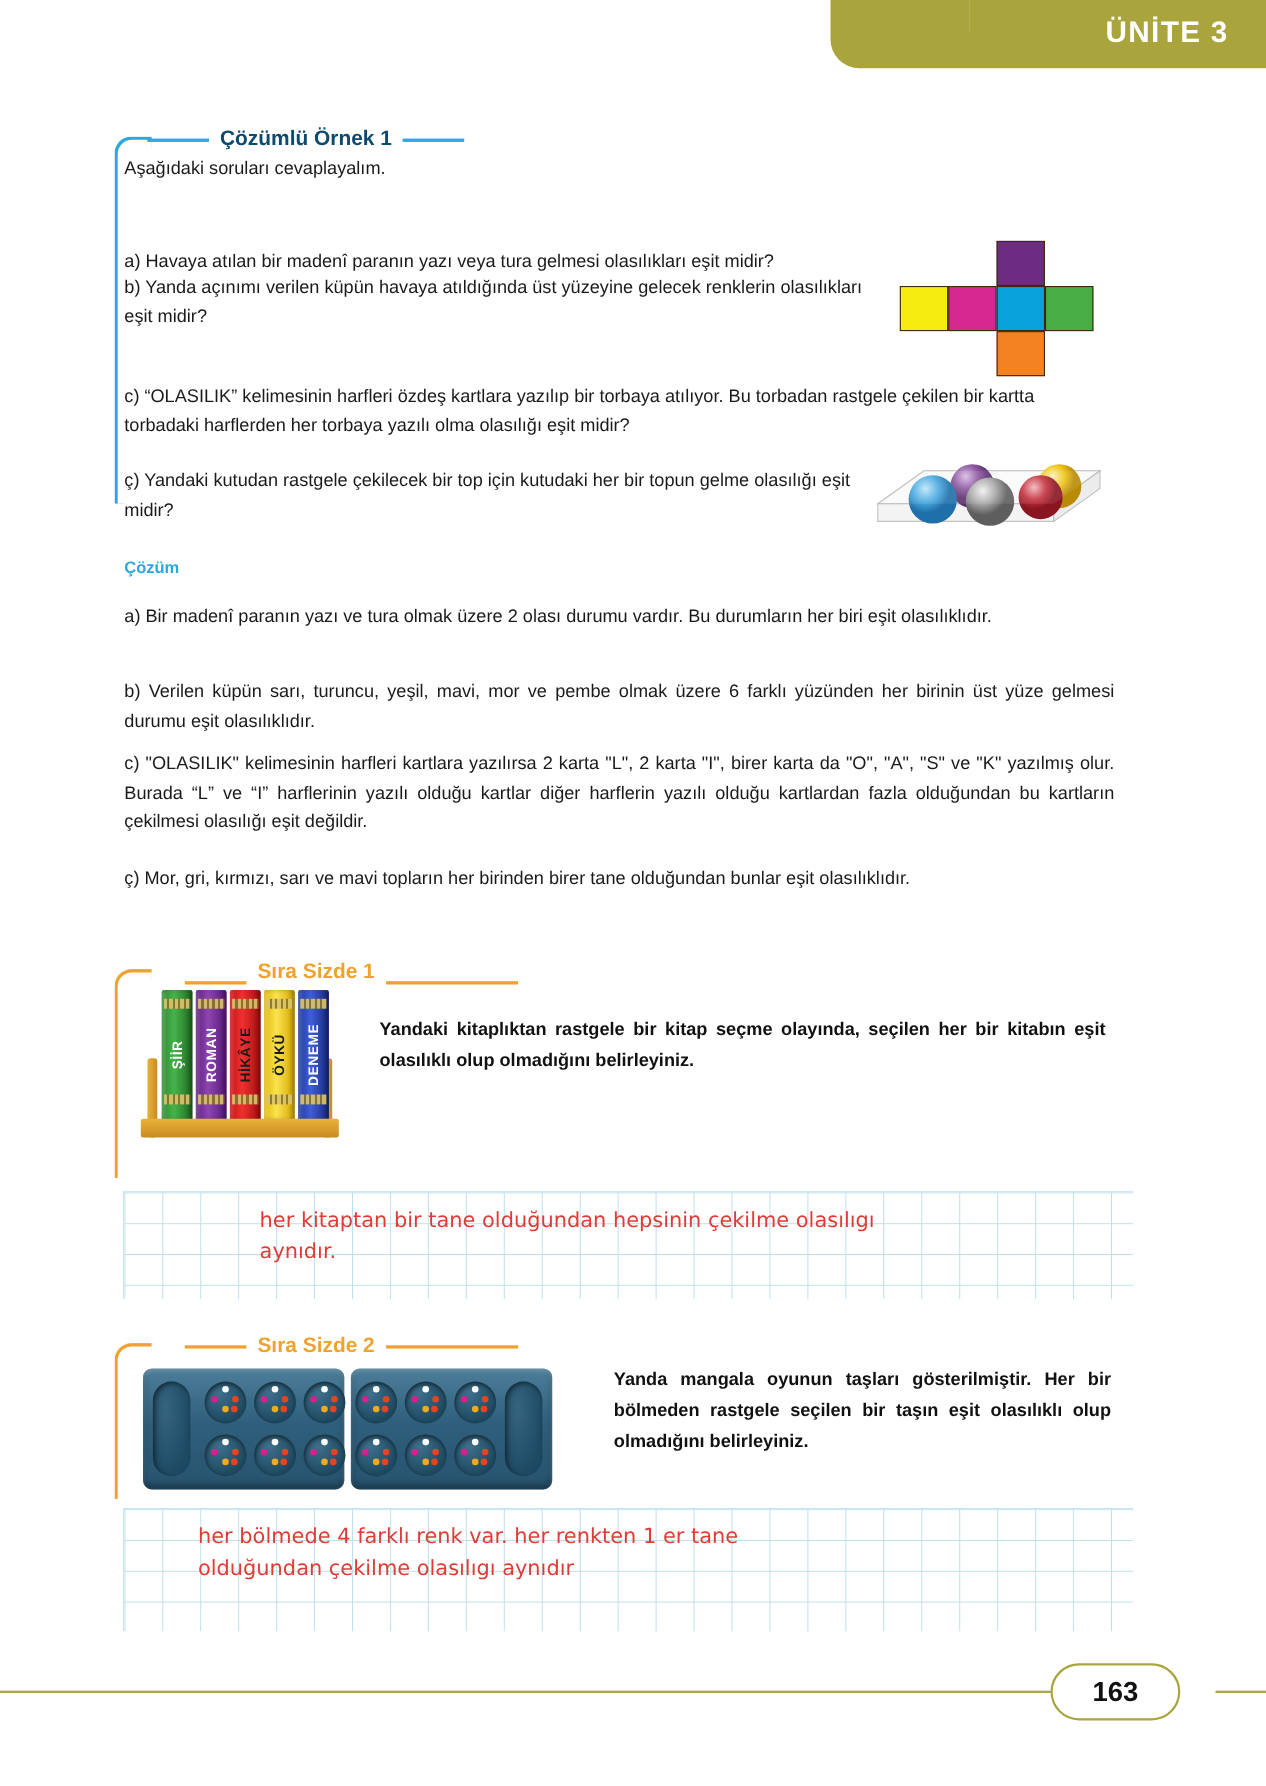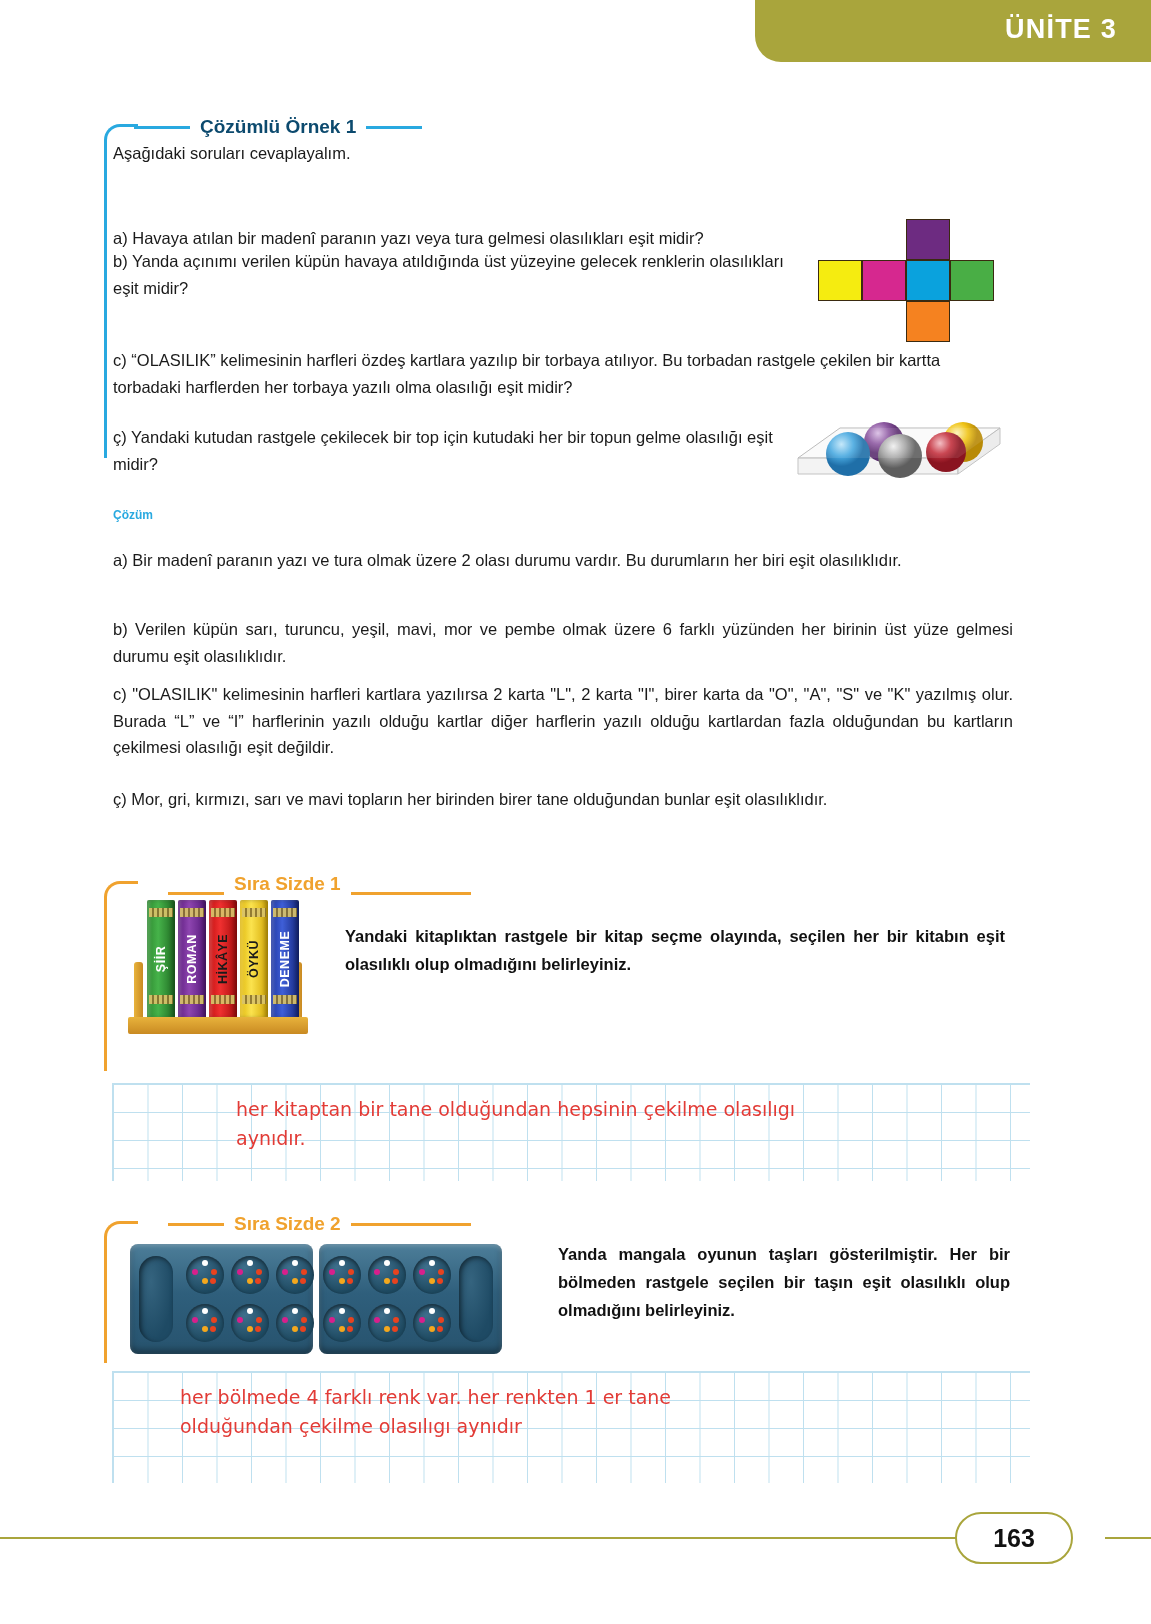--- a/index.html
+++ b/index.html
@@ -61,21 +61,21 @@
   .sira-box .box-head .rule-r{ background:#f0a22e; }
   .sira-box .box-head .head-label{ color:#f0a22e; }
 
   
   .ptext{
     position:absolute;
     font-size:16.5px; line-height:1.62; color:#1a1a1a;
   }
   .ptext.just{ text-align:justify; }
   .solution-label{
-    position:absolute; color:#29a9e0; font-weight:bold; font-size:12px;
+    position:absolute; color:#29a9e0; font-weight:bold; font-size:15px;
   }
   .bold-q{
     position:absolute; font-weight:bold; font-size:16.5px; line-height:1.7;
     text-align:justify; color:#111;
   }
 
   
   .cube-net{ position:absolute; }
   .cube-net i{ position:absolute; display:block; border:1px solid #3a2a10; }
 

